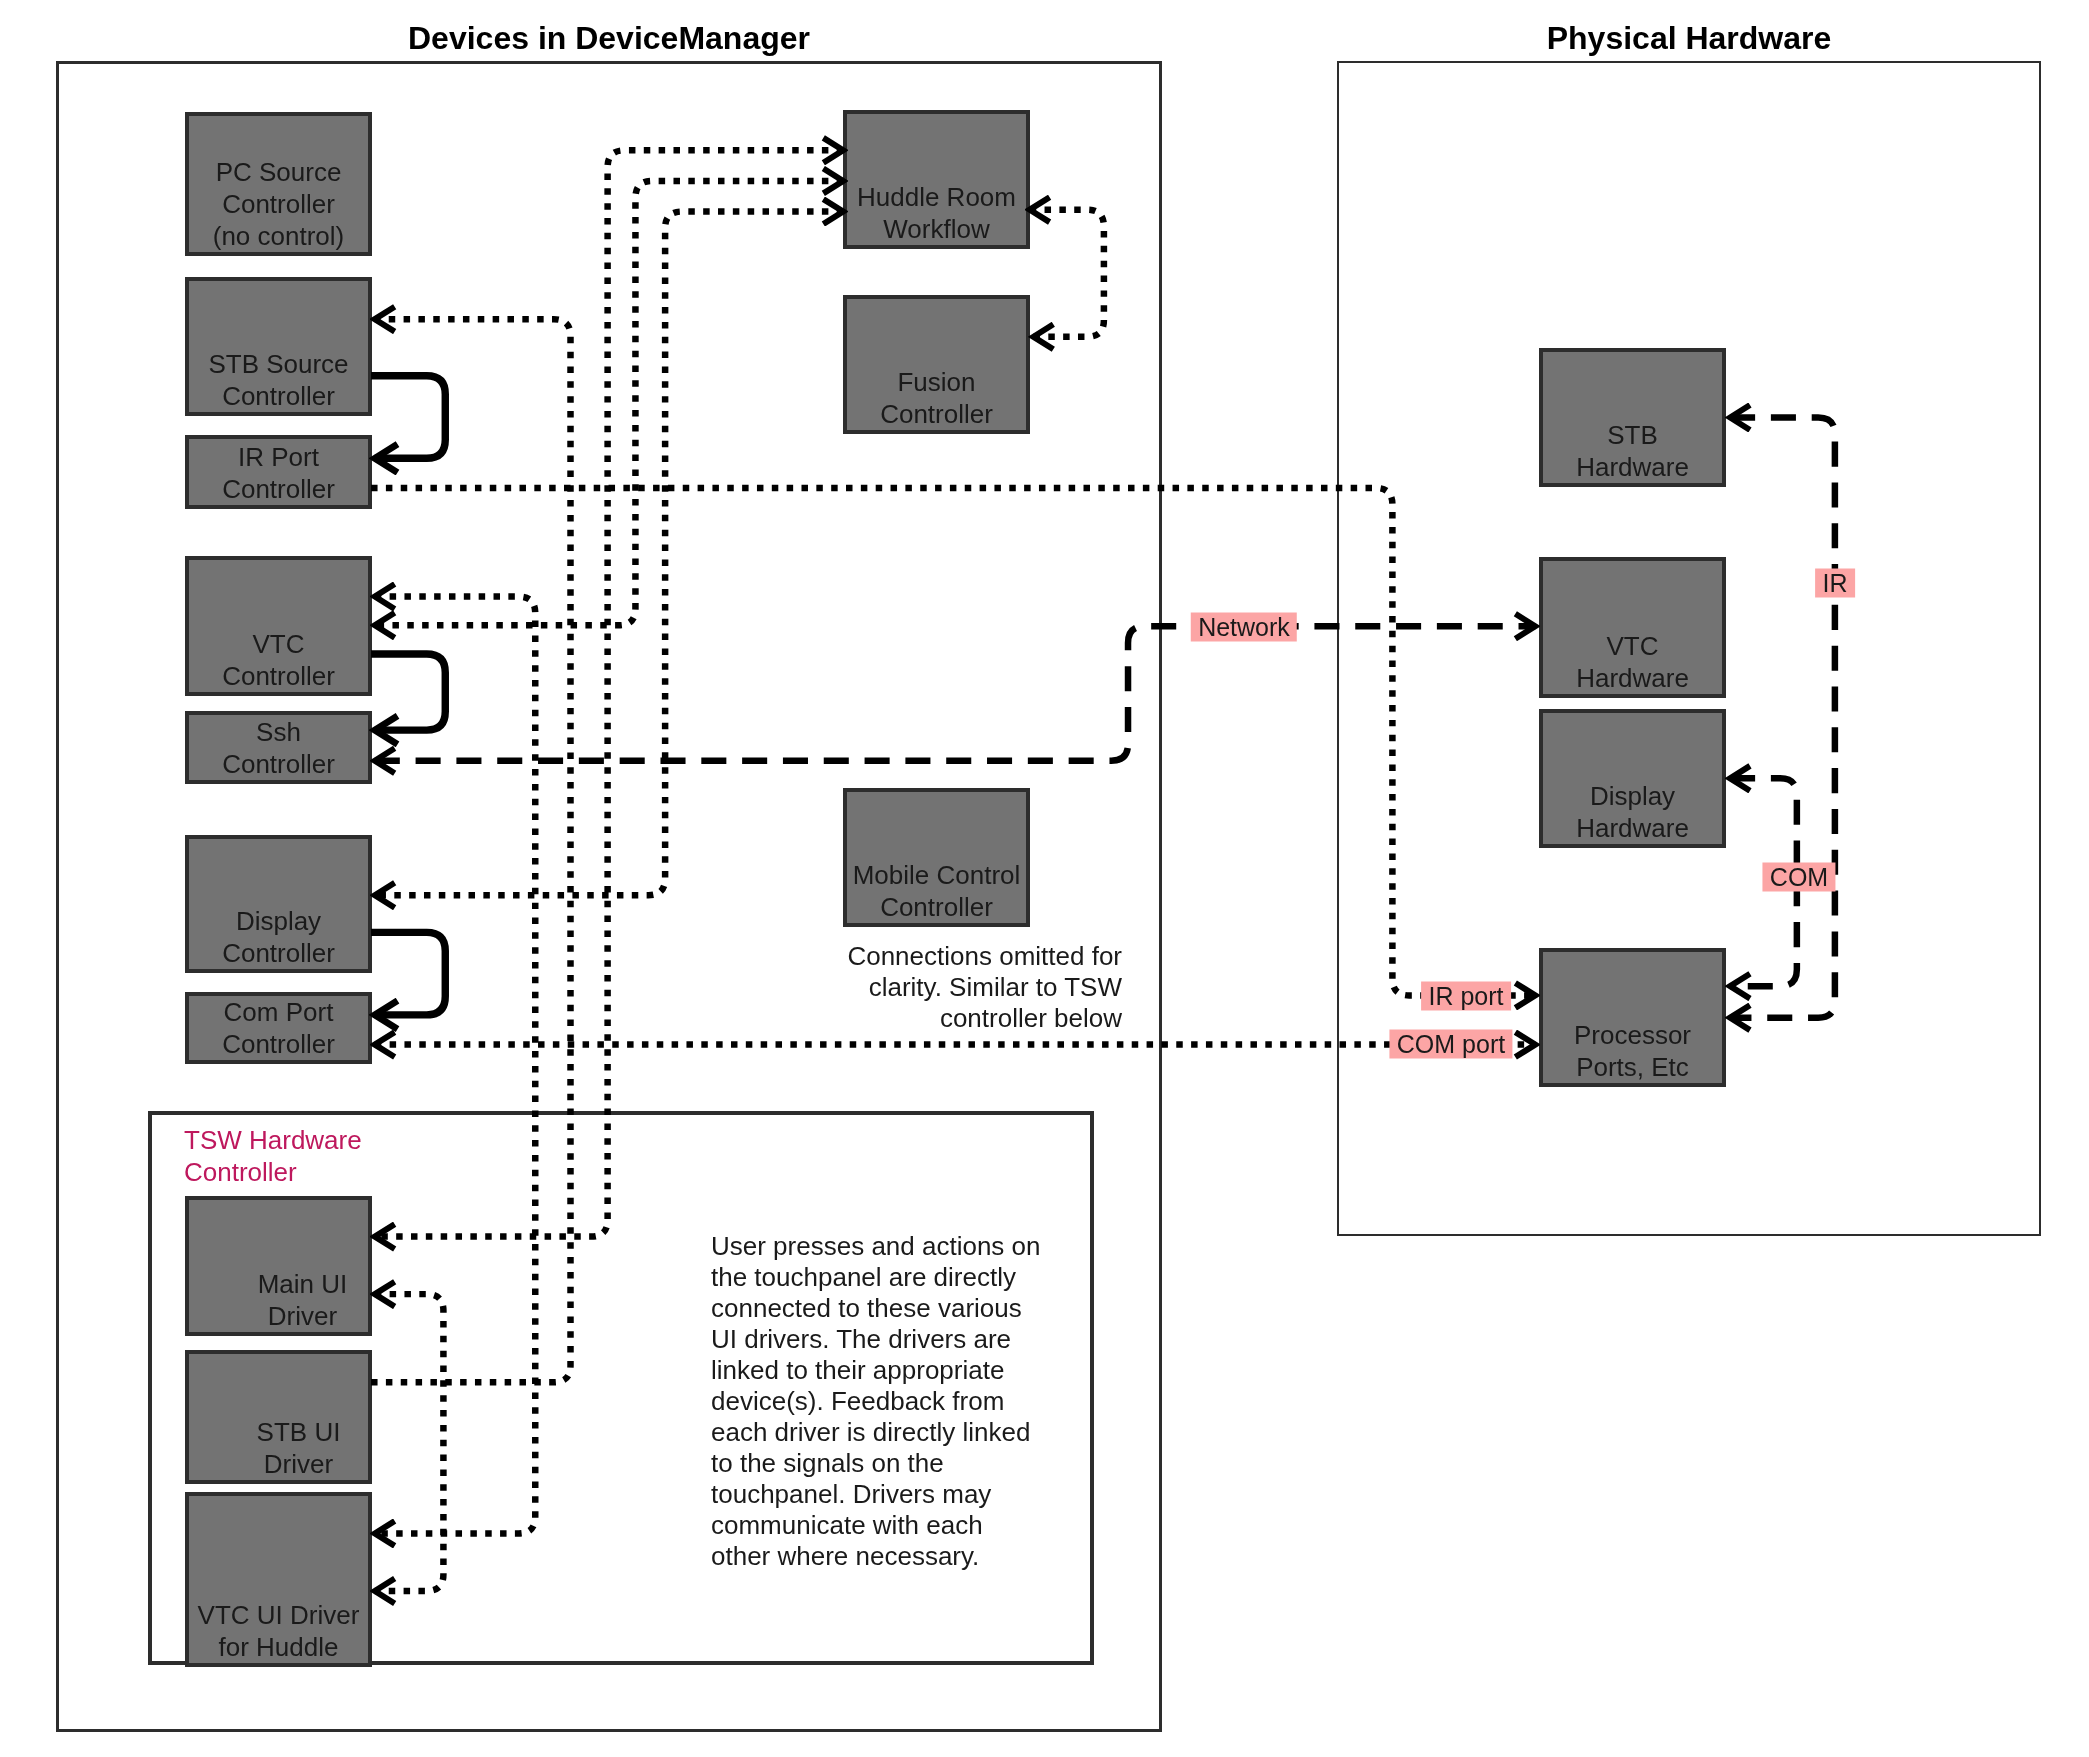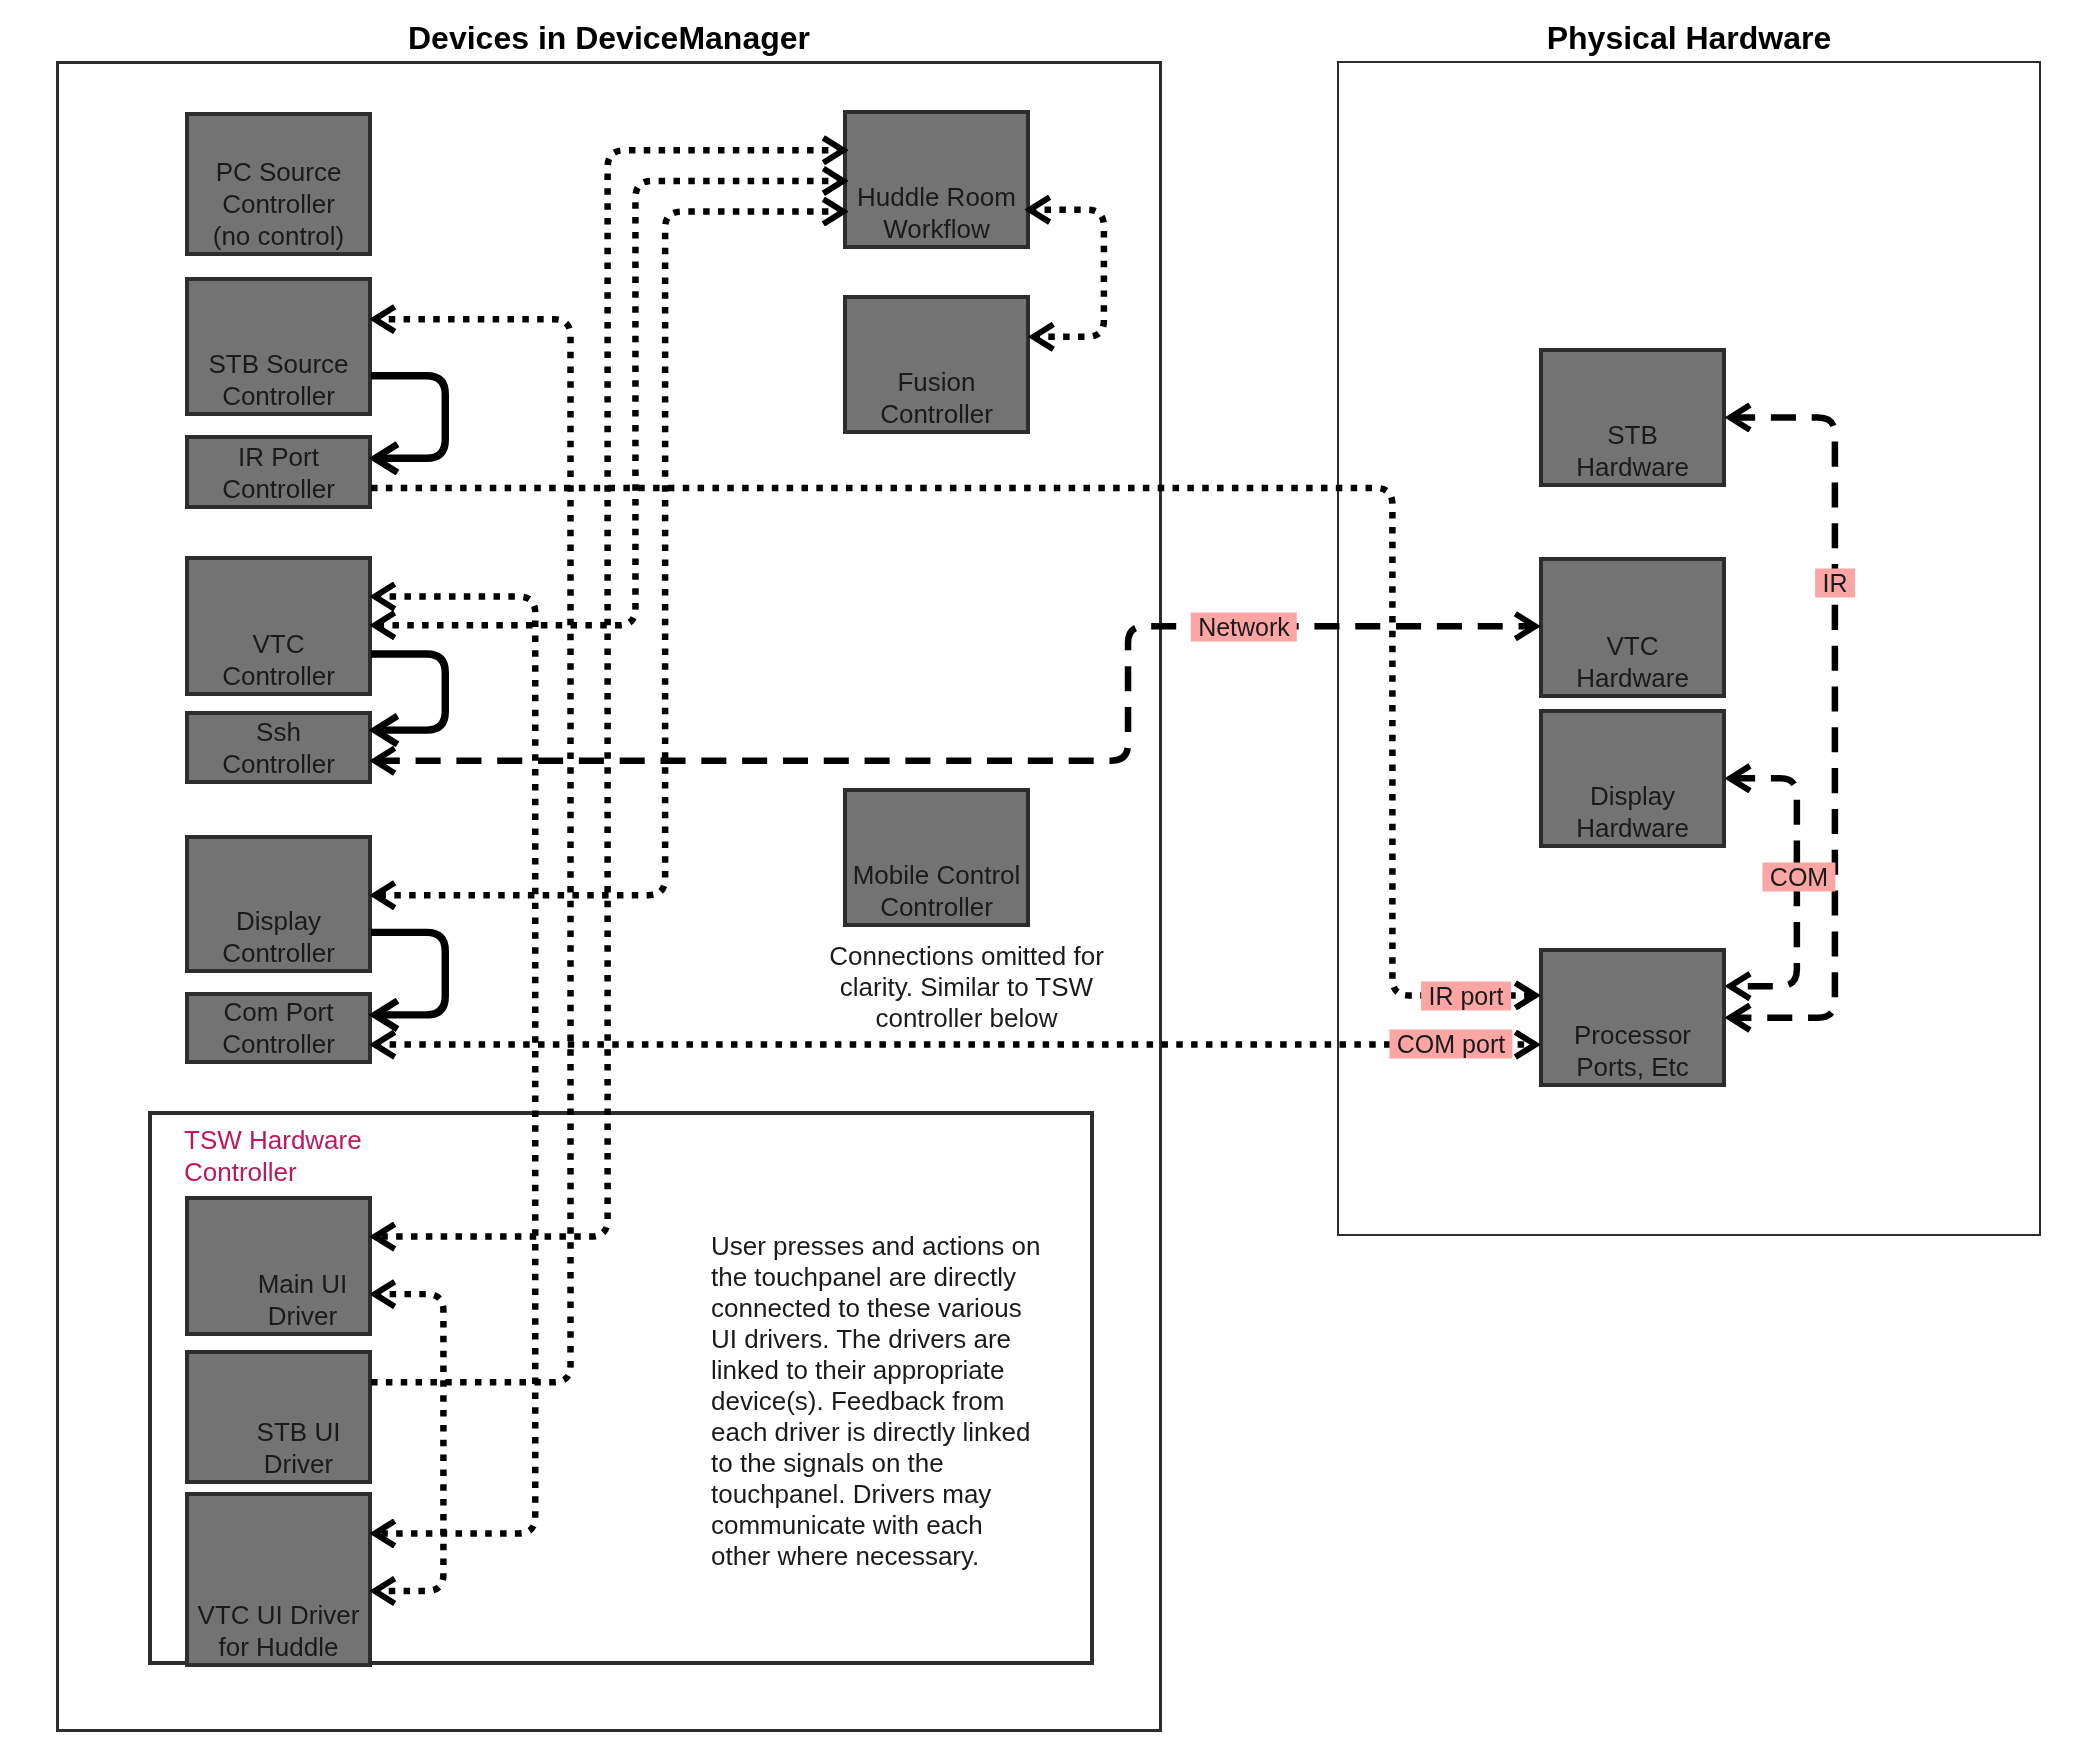--- a/index.html
+++ b/index.html
@@ -186,21 +186,21 @@
     <path class="wire-dashed" d="M 1865 450 H 1960 Q 1978 450 1978 468 V 1079 Q 1978 1097 1960 1097 H 1865" marker-start="url(#arrow)" marker-end="url(#arrow)"></path>
     <path class="wire-dashed" d="M 1865 839 H 1919 Q 1937 839 1937 857 V 1045 Q 1937 1063 1919 1063 H 1865" marker-start="url(#arrow)" marker-end="url(#arrow)"></path>
   </svg>
 
   <div class="edge-label" style="left:1244px;top:627px;">Network</div>
   <div class="edge-label" style="left:1835px;top:583px;">IR</div>
   <div class="edge-label" style="left:1799px;top:877px;">COM</div>
   <div class="edge-label" style="left:1466px;top:996px;">IR port</div>
   <div class="edge-label" style="left:1451px;top:1044px;">COM port</div>
 
-  <div class="annotation centered" style="left:781px;top:941px;width:371px;">Connections omitted for
+  <div class="annotation centered" style="left:751px;top:941px;width:371px;text-align:right;">Connections omitted for
 clarity. Similar to TSW
 controller below</div>
   <div class="annotation" style="left:711px;top:1231px;width:380px;">User presses and actions on
 the touchpanel are directly
 connected to these various
 UI drivers.  The drivers are
 linked to their appropriate
 device(s). Feedback from
 each driver is directly linked
 to the signals on the

